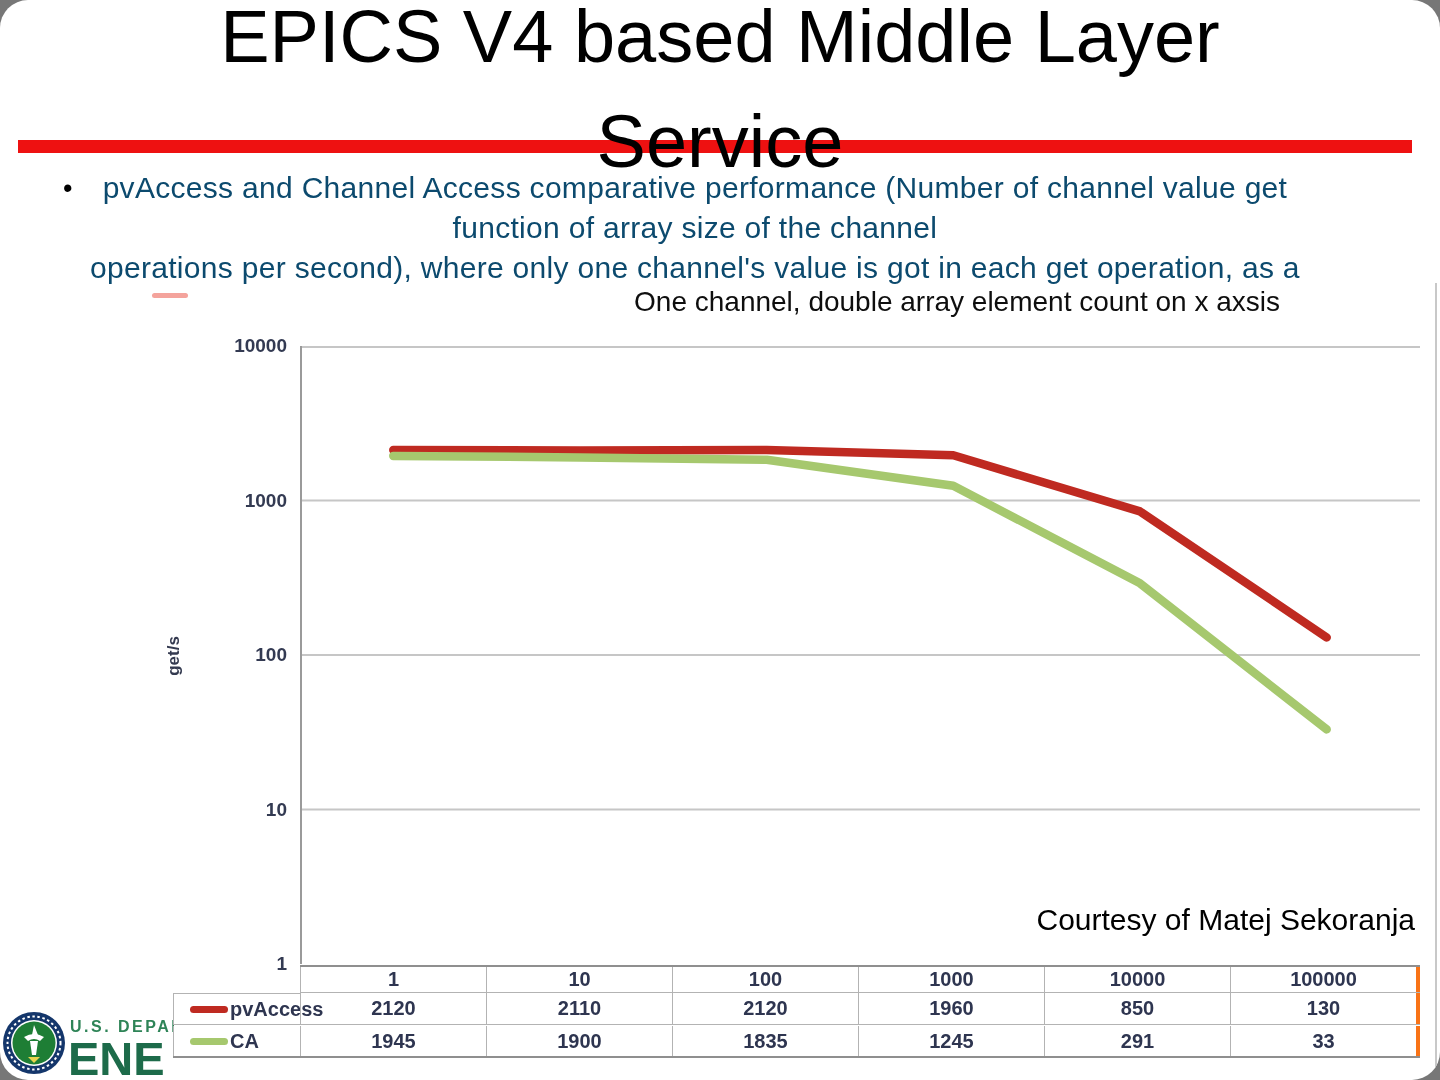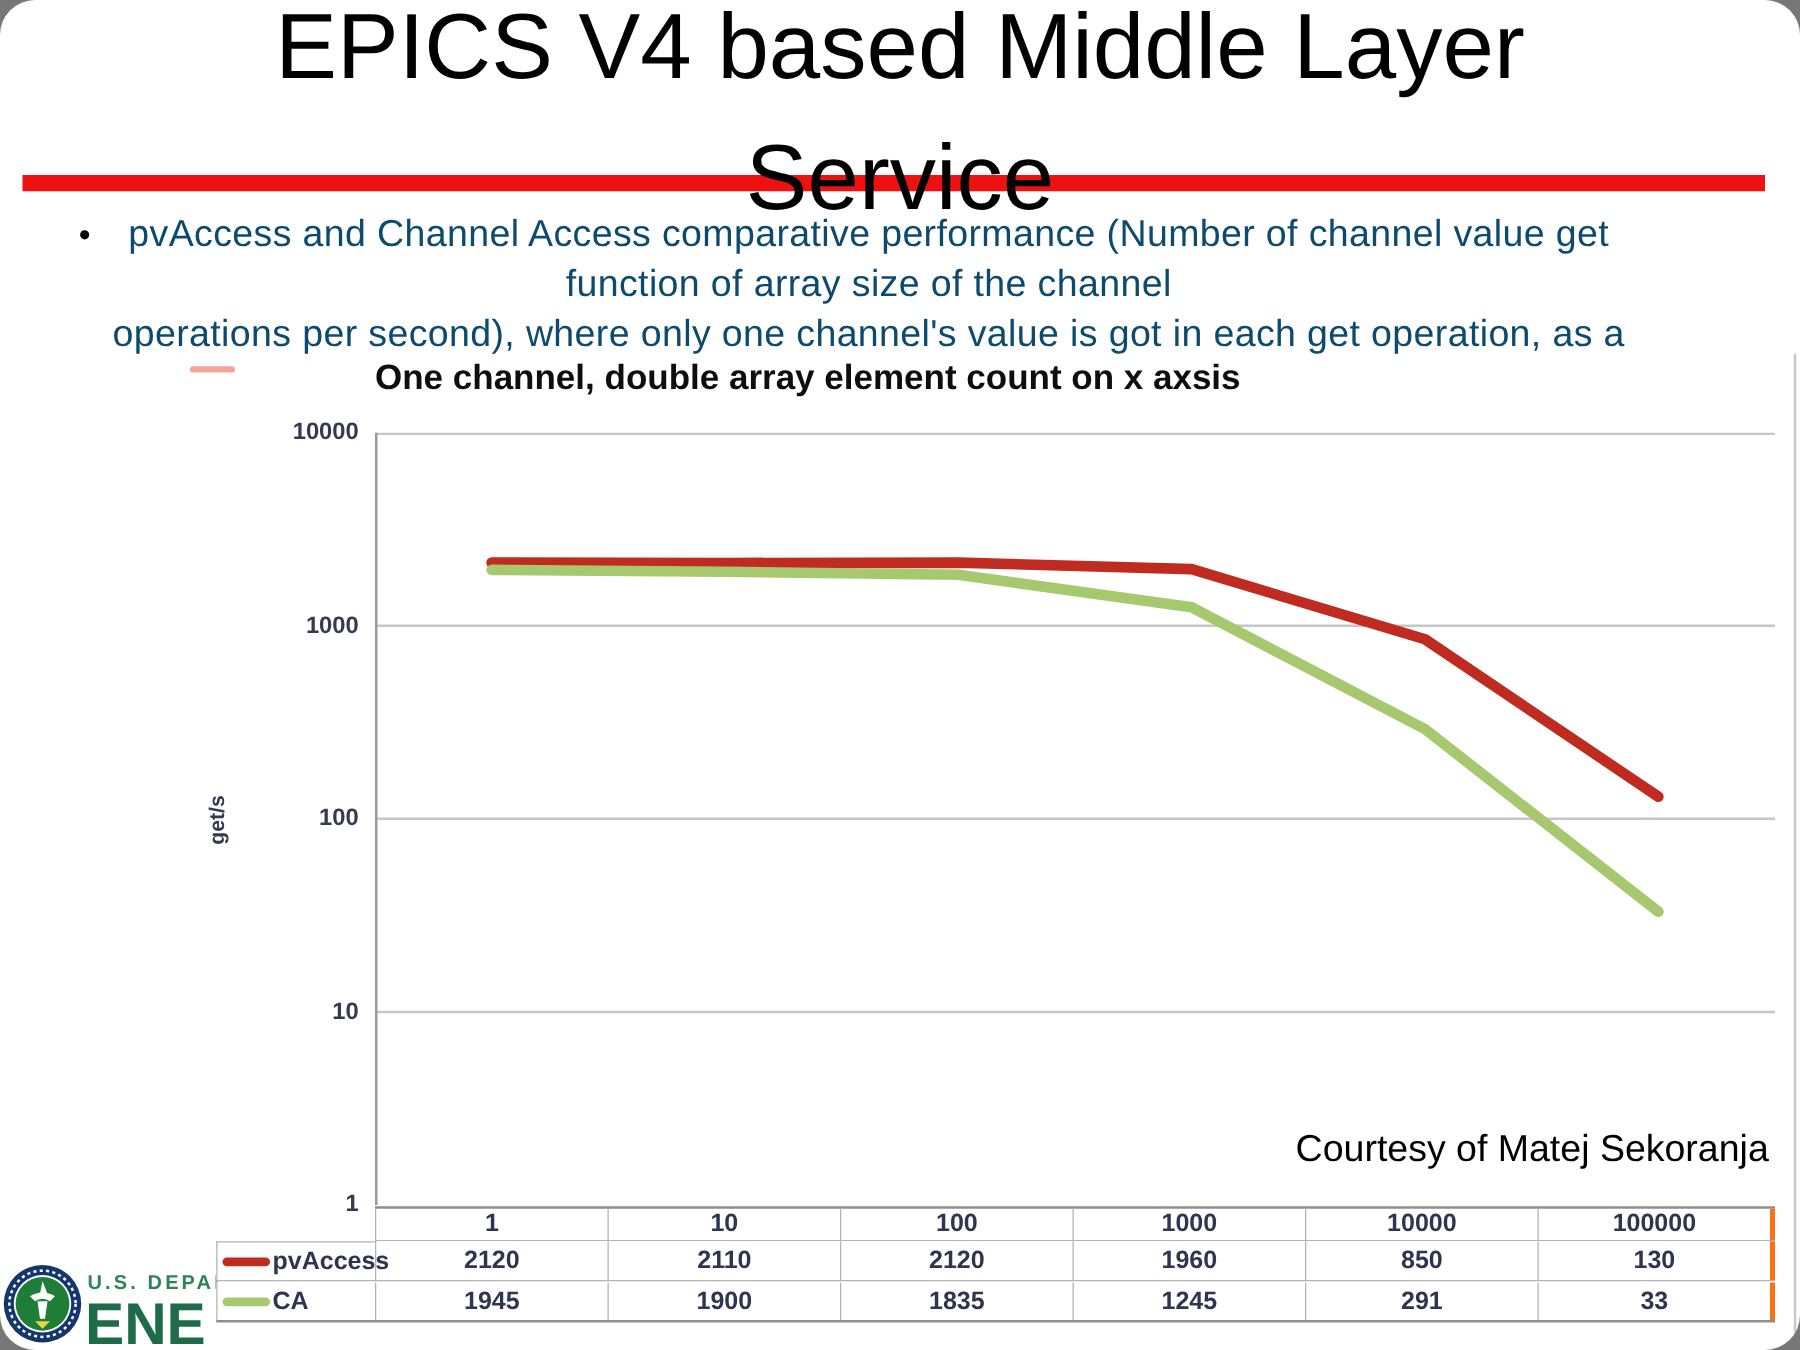--- a/index.html
+++ b/index.html
@@ -16,22 +16,22 @@
   .title .tl{display:block;white-space:nowrap;}
   
   .bullet{position:absolute;left:63px;top:168px;z-index:2;}
   .bullet-dot{position:absolute;left:0;top:0;font-size:27px;line-height:40px;color:#000;}
   .bullet-lines{position:absolute;left:27px;top:0;}
   .bullet-lines .bl{white-space:nowrap;font-size:30px;line-height:40px;letter-spacing:.3px;color:#0c4a6e;text-align:center;}
   
   .pink-dash{position:absolute;left:152px;top:293px;width:36px;height:5px;border-radius:3px;}
   
   .chart-title{
-    position:absolute;left:300px;top:286px;width:980px;text-align:left;
-    font-size:28px;font-weight:700;color:#0e0e0e;white-space:nowrap;
+    position:absolute;left:300px;top:286px;width:980px;text-align:right;
+    font-size:28px;font-weight:400;color:#0e0e0e;white-space:nowrap;
   }
   .ylabel{
     position:absolute;left:146px;top:644px;width:60px;height:24px;text-align:center;
     font-size:17px;font-weight:700;color:#33394f;transform:rotate(-90deg);
   }
   .ytick{
     position:absolute;width:80px;text-align:right;font-size:19px;font-weight:700;
     color:#333a52;line-height:24px;
   }
   #plot{position:absolute;left:300px;top:346px;width:1120px;height:618px;z-index:2;}
@@ -45,21 +45,21 @@
   .dt-row.r0{top:28px;border-bottom:1px solid #b3b3b3;}
   .dt-row.r1{top:61px;border-bottom:2px solid #8f8f8f;}
   .dt-cell{
     flex:1;border-left:1px solid #b3b3b3;text-align:center;
     font-size:20px;font-weight:700;color:#2e3550;line-height:25px;box-sizing:border-box;
   }
   .dt-cell:last-child{border-right:4px solid #f97316;}
   .dt-row .dt-cell{line-height:30px;}
   .dt-legend{
     width:127px;min-width:127px;border-left:1px solid #b3b3b3;display:flex;align-items:center;
-    padding-left:4px;box-sizing:border-box;background:#fff;
+    padding-left:16px;box-sizing:border-box;background:#fff;
   }
   .dt-row.r0 .dt-legend{border-top:1px solid #b3b3b3;}
   .swatch{width:38px;height:7px;border-radius:4px;margin-right:2px;flex:none;}
   .legend-label{font-size:20px;font-weight:700;color:#2e3550;white-space:nowrap;}
   
   .courtesy{position:absolute;right:25px;top:903px;font-size:30px;color:#000;white-space:nowrap;z-index:2;}
   
   .edge-line{position:absolute;left:1435px;top:283px;width:2px;height:797px;}
   
   .logo{position:absolute;left:0;top:1005px;width:200px;height:75px;z-index:1;}

